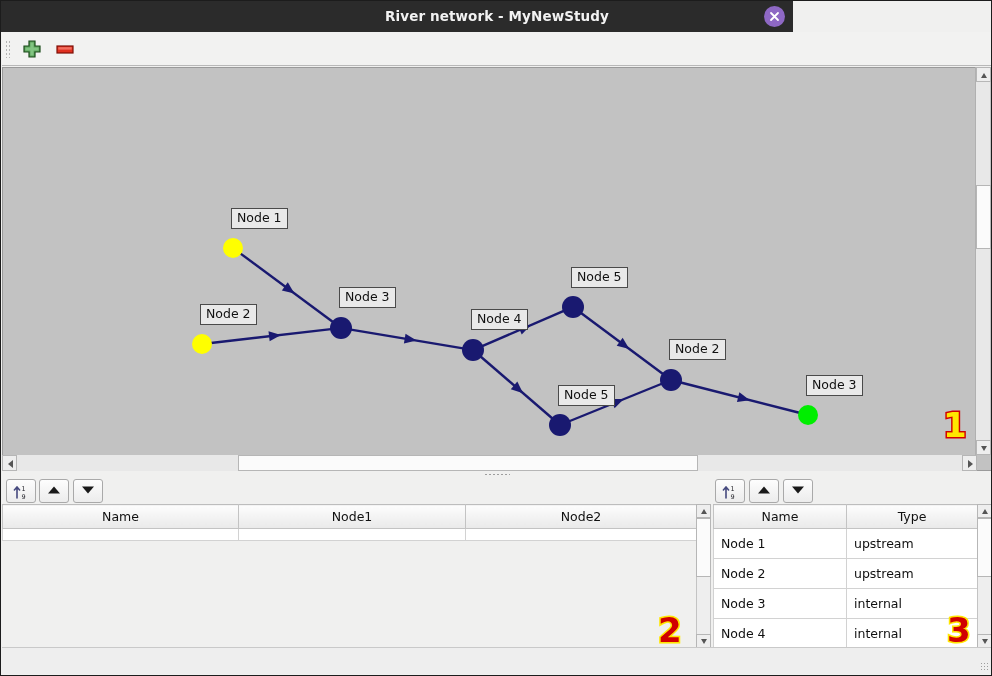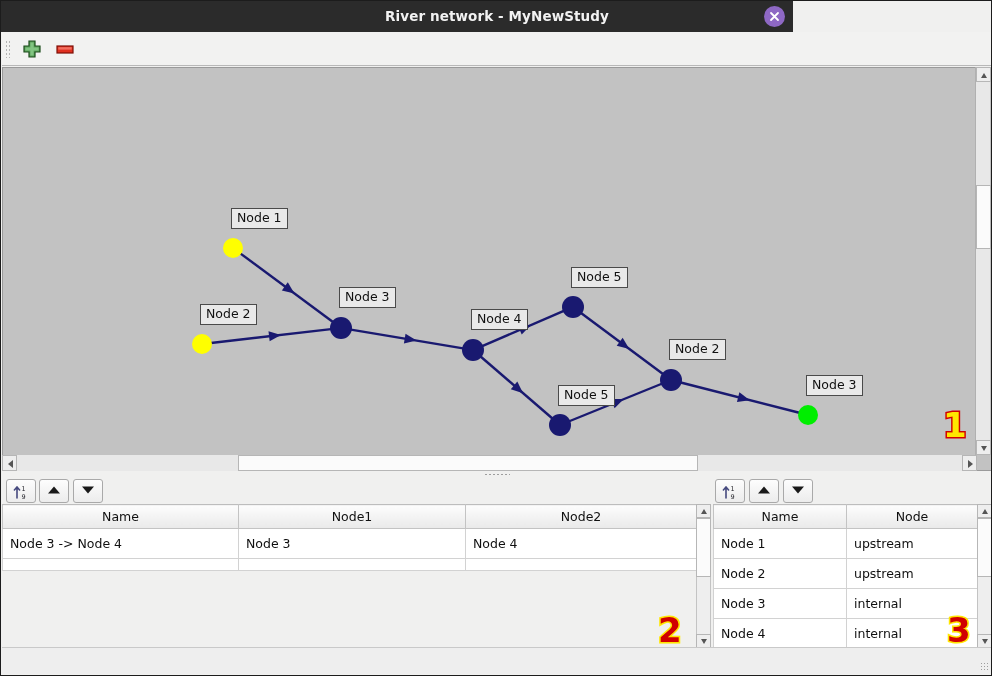--- a/index.html
+++ b/index.html
@@ -335,25 +335,20 @@
           <col style="width:231px">
         </colgroup>
       <thead>
           <tr>
             <th>Name</th>
             <th>Node1</th>
             <th>Node2</th>
           </tr>
         </thead>
       <tbody>
-          <tr>
-            <td>Node 3 -&gt; Node 4</td>
-            <td>Node 3</td>
-            <td>Node 4</td>
-          </tr>
           <tr class="blank">
             <td></td>
             <td></td>
             <td></td>
           </tr>
         </tbody>
     </table>
 
     <div class="tbl-vscroll" style="left:694px; top:27px; width:15px; height:163px;">
       <div class="sb-btn" style="position:absolute;left:-1px;top:-1px;width:15px;height:14px;">
@@ -386,21 +381,21 @@
     </div>
 
     <table class="grid" id="tbl-nodes" style="left:0px; top:27px; width:264px;">
       <colgroup>
           <col style="width:133px">
           <col style="width:131px">
         </colgroup>
       <thead>
           <tr>
             <th>Name</th>
-            <th>Node</th>
+            <th>Type</th>
           </tr>
         </thead>
       <tbody>
           <tr>
             <td>Node 1</td>
             <td>upstream</td>
           </tr>
           <tr>
             <td>Node 2</td>
             <td>upstream</td>

